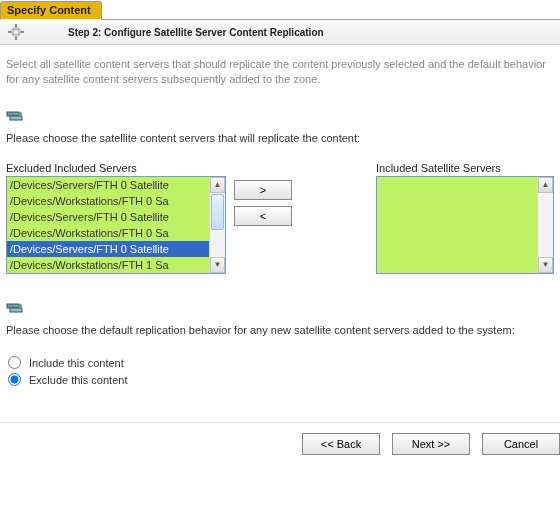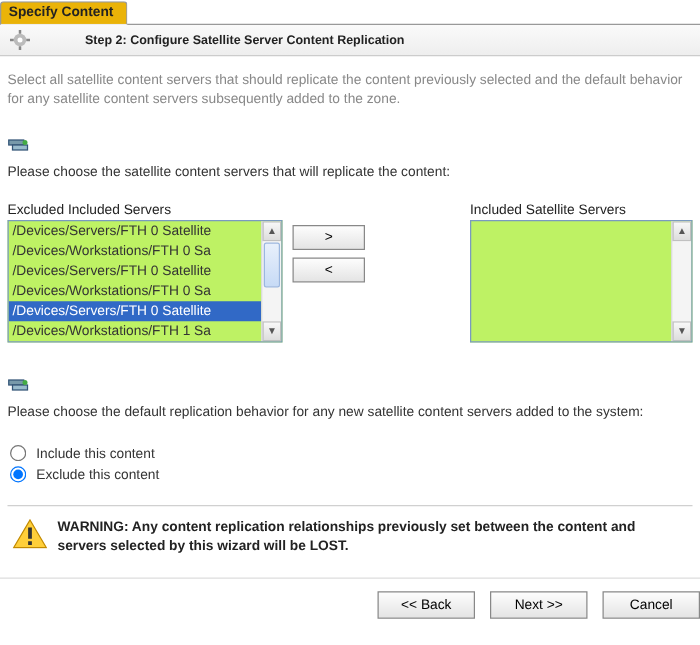--- a/index.html
+++ b/index.html
@@ -273,28 +273,20 @@
     <label class="radio-row">
       <input type="radio" name="beh" style="">
       <span>Include this content</span>
     </label>
     <label class="radio-row">
       <input type="radio" name="beh" checked="" style="">
       <span>Exclude this content</span>
     </label>
   </div>
 
-  <div class="warning-box">
-    <svg class="warn-icon" viewBox="0 0 28 24">
-      <polygon points="14,1 27,23 1,23" fill="#ffcf3a" stroke="#c28a00" stroke-width="1"></polygon>
-      <rect x="12.5" y="7" width="3" height="9" fill="#333"></rect>
-        <rect x="12.5" y="18" width="3" height="3" fill="#333"></rect>
-    </svg>
-    <div class="warn-text">WARNING: Any content replication relationships previously set between the content and servers selected by this wizard will be LOST.</div>
-  </div>
 
 </div>
 
 <div class="button-bar">
   <button class="nav-btn">&lt;&lt; Back</button>
   <button class="nav-btn">Next &gt;&gt;</button>
   <button class="nav-btn">Cancel</button>
 </div>
 
 </body></html>

